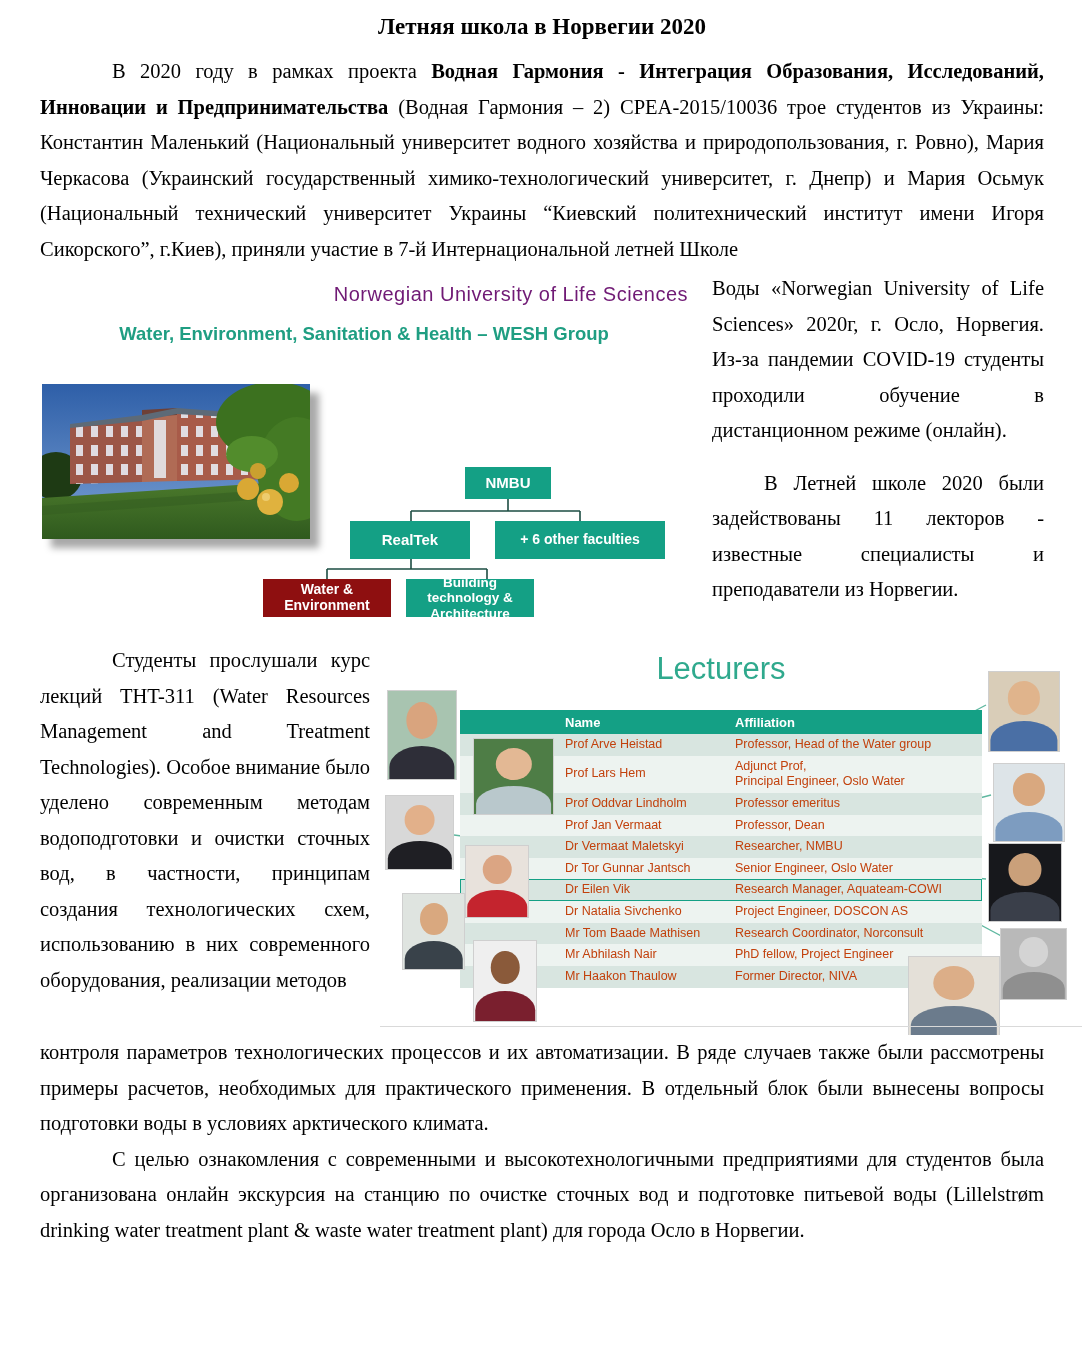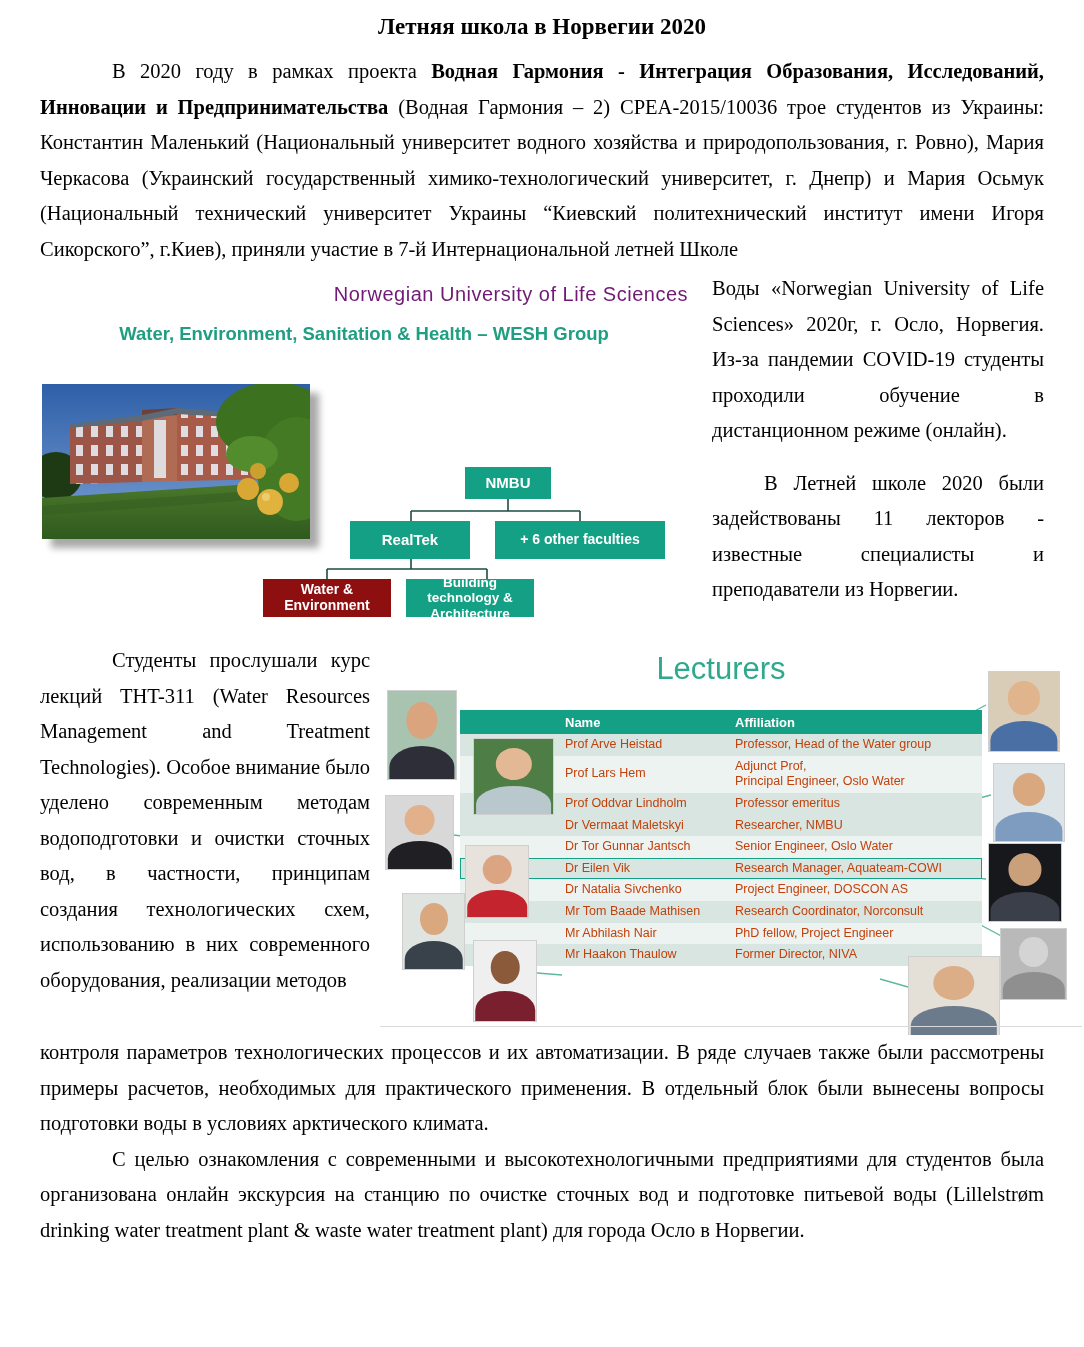--- a/index.html
+++ b/index.html
@@ -200,20 +200,25 @@
                 <td></td>
                 <td>Prof Lars Hem</td>
                 <td>Adjunct Prof,
 Principal Engineer, Oslo Water</td>
               </tr>
               <tr class="odd">
                 <td></td>
                 <td>Prof Oddvar Lindholm</td>
                 <td>Professor emeritus</td>
               </tr>
+              <tr class="even">
+                <td></td>
+                <td>Prof Jan Vermaat</td>
+                <td>Professor, Dean</td>
+              </tr>
               <tr class="odd">
                 <td></td>
                 <td>Dr Vermaat Maletskyi</td>
                 <td>Researcher, NMBU</td>
               </tr>
               <tr class="even">
                 <td></td>
                 <td>Dr Tor Gunnar Jantsch</td>
                 <td>Senior Engineer, Oslo Water</td>
               </tr>

